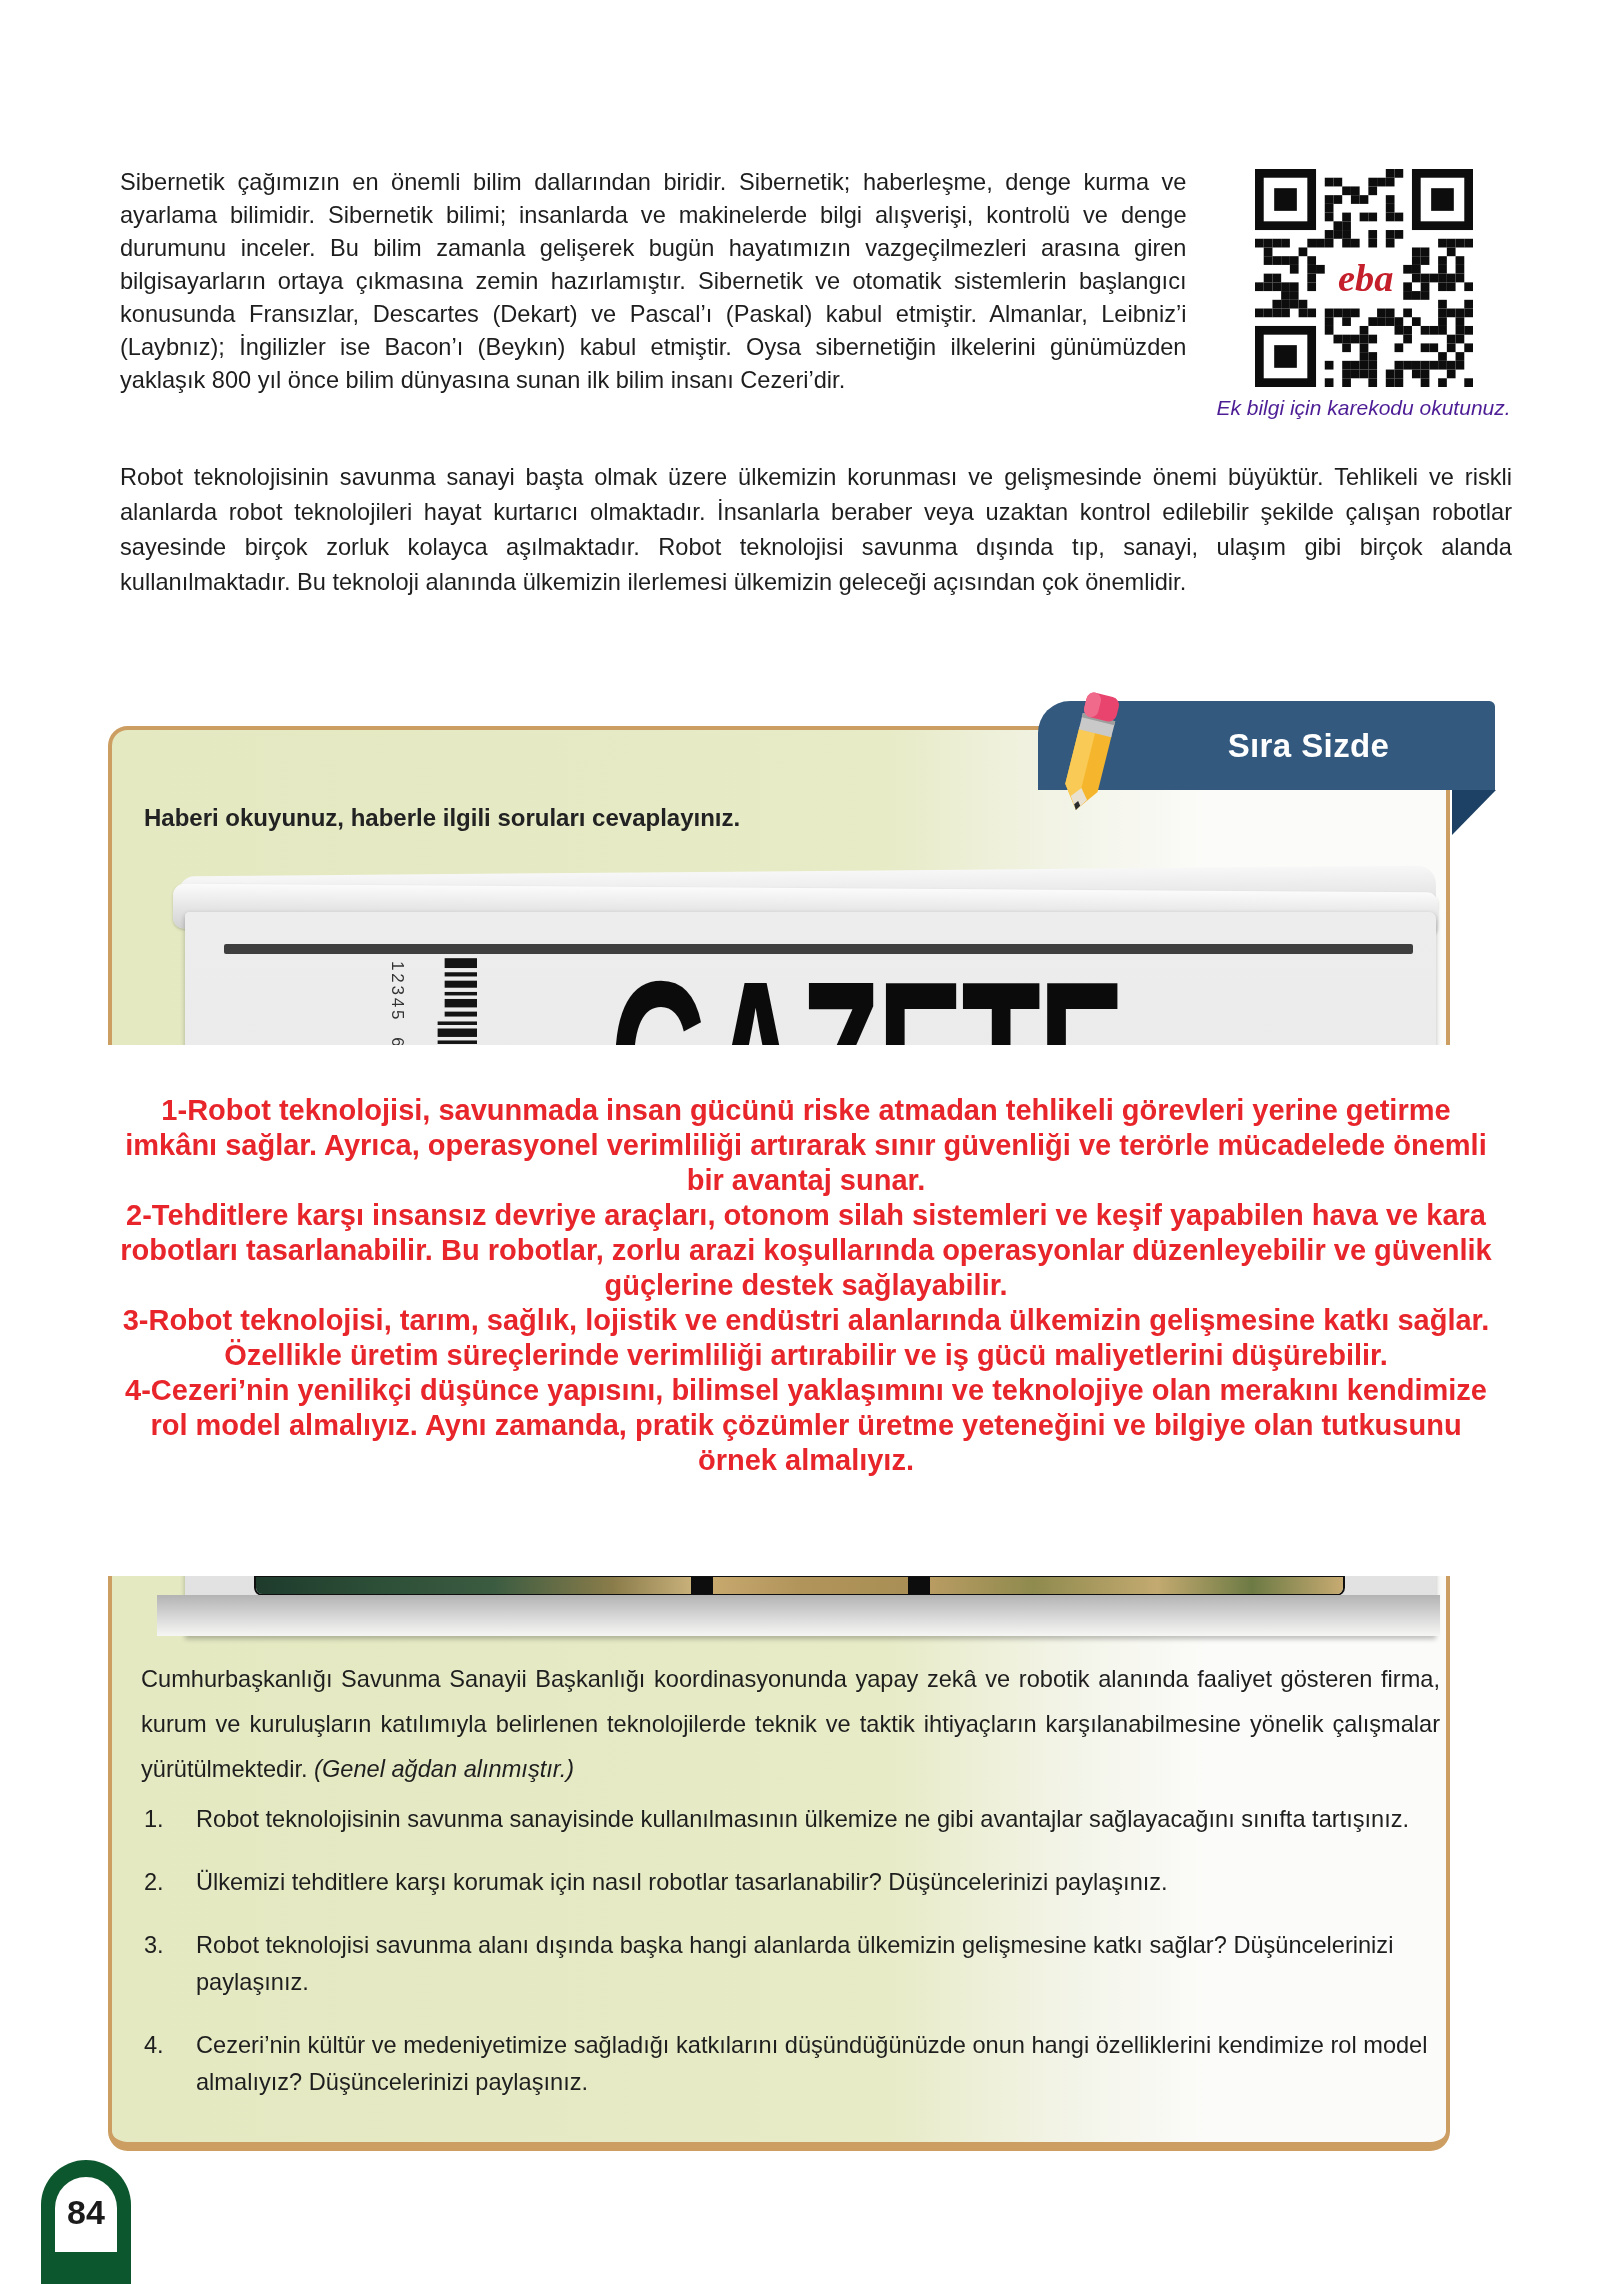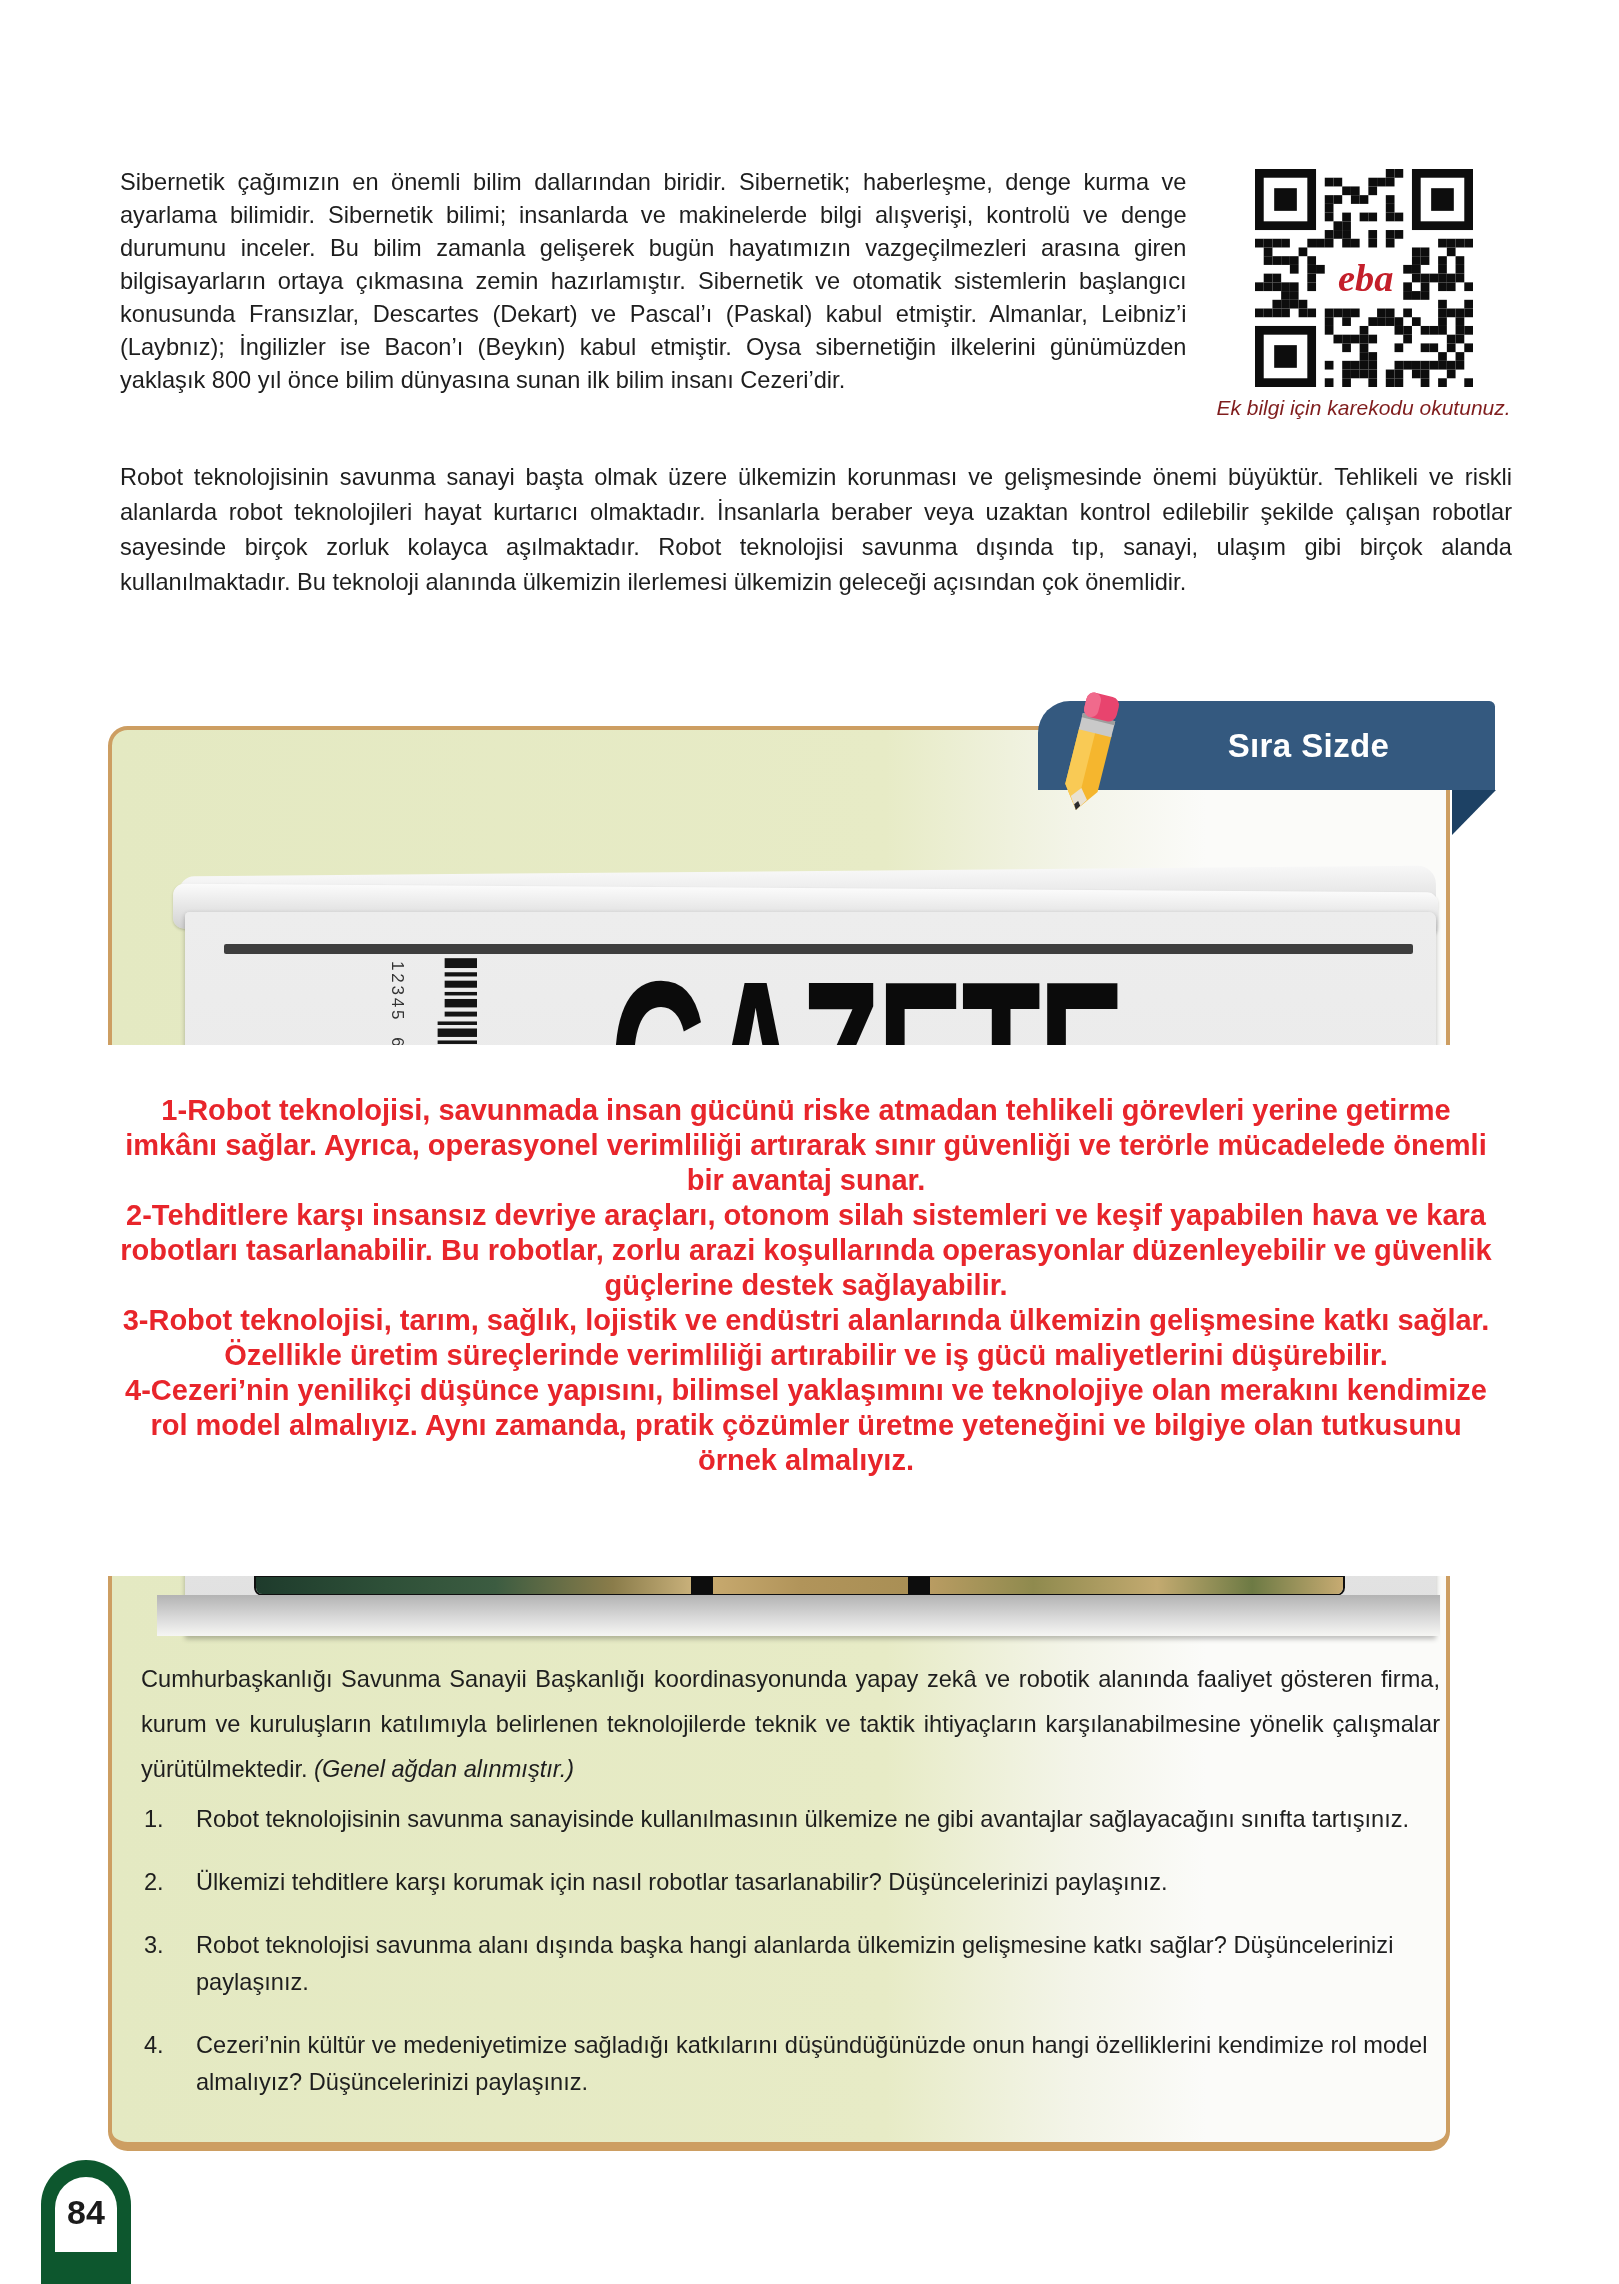--- a/index.html
+++ b/index.html
@@ -3,21 +3,21 @@
 <meta charset="utf-8">
 <style>
   html,body{margin:0;padding:0;background:#ffffff;}
   #page{position:relative;width:1620px;height:2284px;background:#ffffff;overflow:hidden;
         font-family:"Liberation Sans","DejaVu Sans",sans-serif;color:#1e1e1e;}
   .justified{text-align:justify;}
   
   #intro1{position:absolute;left:120px;top:166px;width:1391px;font-size:23.6px;line-height:33px;}
   #qr-float{float:right;width:295px;margin:0 0 5.6px 29.5px;text-align:center;}
   #qr-float svg{display:block;margin:2.8px auto 7px auto;}
-  #qr-caption{font-style:italic;font-size:21px;line-height:27.4px;color:#7f1d1d;}
+  #qr-caption{font-style:italic;font-size:21px;line-height:27.4px;color:#4c1d95;}
   #intro2{position:absolute;left:120px;top:460px;width:1392px;font-size:23.6px;line-height:35px;}
   
   #ss-box{position:absolute;left:108px;top:726px;width:1334px;height:1412px;
           border:4.9px solid #cd9e62;border-bottom-width:9.1px;border-radius:19.7px;
           background:linear-gradient(to right,#e4e9c2 0%,#e7ebc6 58%,#f3f4e8 72%,#fbfbf9 82%,#fbfbf9 100%);}
   #ss-banner{position:absolute;left:1038px;top:701px;width:457px;height:89px;background:#34597f;
              border-radius:32px 5.6px 0 0;display:flex;align-items:center;justify-content:center;
              padding-left:84px;box-sizing:border-box;}
   #ss-banner span{color:#ffffff;font-weight:bold;font-size:33px;letter-spacing:0.4px;}
   #ss-fold{position:absolute;left:1452px;top:790px;width:44px;height:45px;background:#1d4164;
@@ -293,20 +293,21 @@
     <polygon points="14,96 30,118 46,96 46,40 14,40" fill="#f5b62e"></polygon>
     <polygon points="14,96 30,118 30,40 14,40" fill="#f9ca55"></polygon>
     <polygon points="22,106 30,118 38,106 30,96" fill="#e8e1d2"></polygon>
     <polygon points="27,113 30,118 33,113 30,109" fill="#2b2b2b"></polygon>
     <rect x="14" y="26" width="32" height="16" fill="#c9c9c9"></rect>
     <rect x="14" y="26" width="32" height="4" fill="#9e9e9e"></rect>
     <rect x="14" y="4" width="32" height="24" rx="8" fill="#e8446e"></rect>
     <rect x="14" y="4" width="14" height="24" rx="7" fill="#f06a8c"></rect>
   </svg>
 
+  <div id="ss-instruction">Haberi okuyunuz, haberle ilgili soruları cevaplayınız.</div>
 
   <div id="newspaper">
     <div class="np-fold1"></div>
     <div class="np-fold2"></div>
     <div class="np-page">
       <div class="np-rule"></div>
       <div id="np-barcode">
         <div id="np-barcode-digits">12345  6</div>
         <svg width="45" height="141" viewBox="0 0 64 200">
           <g fill="#141414">

